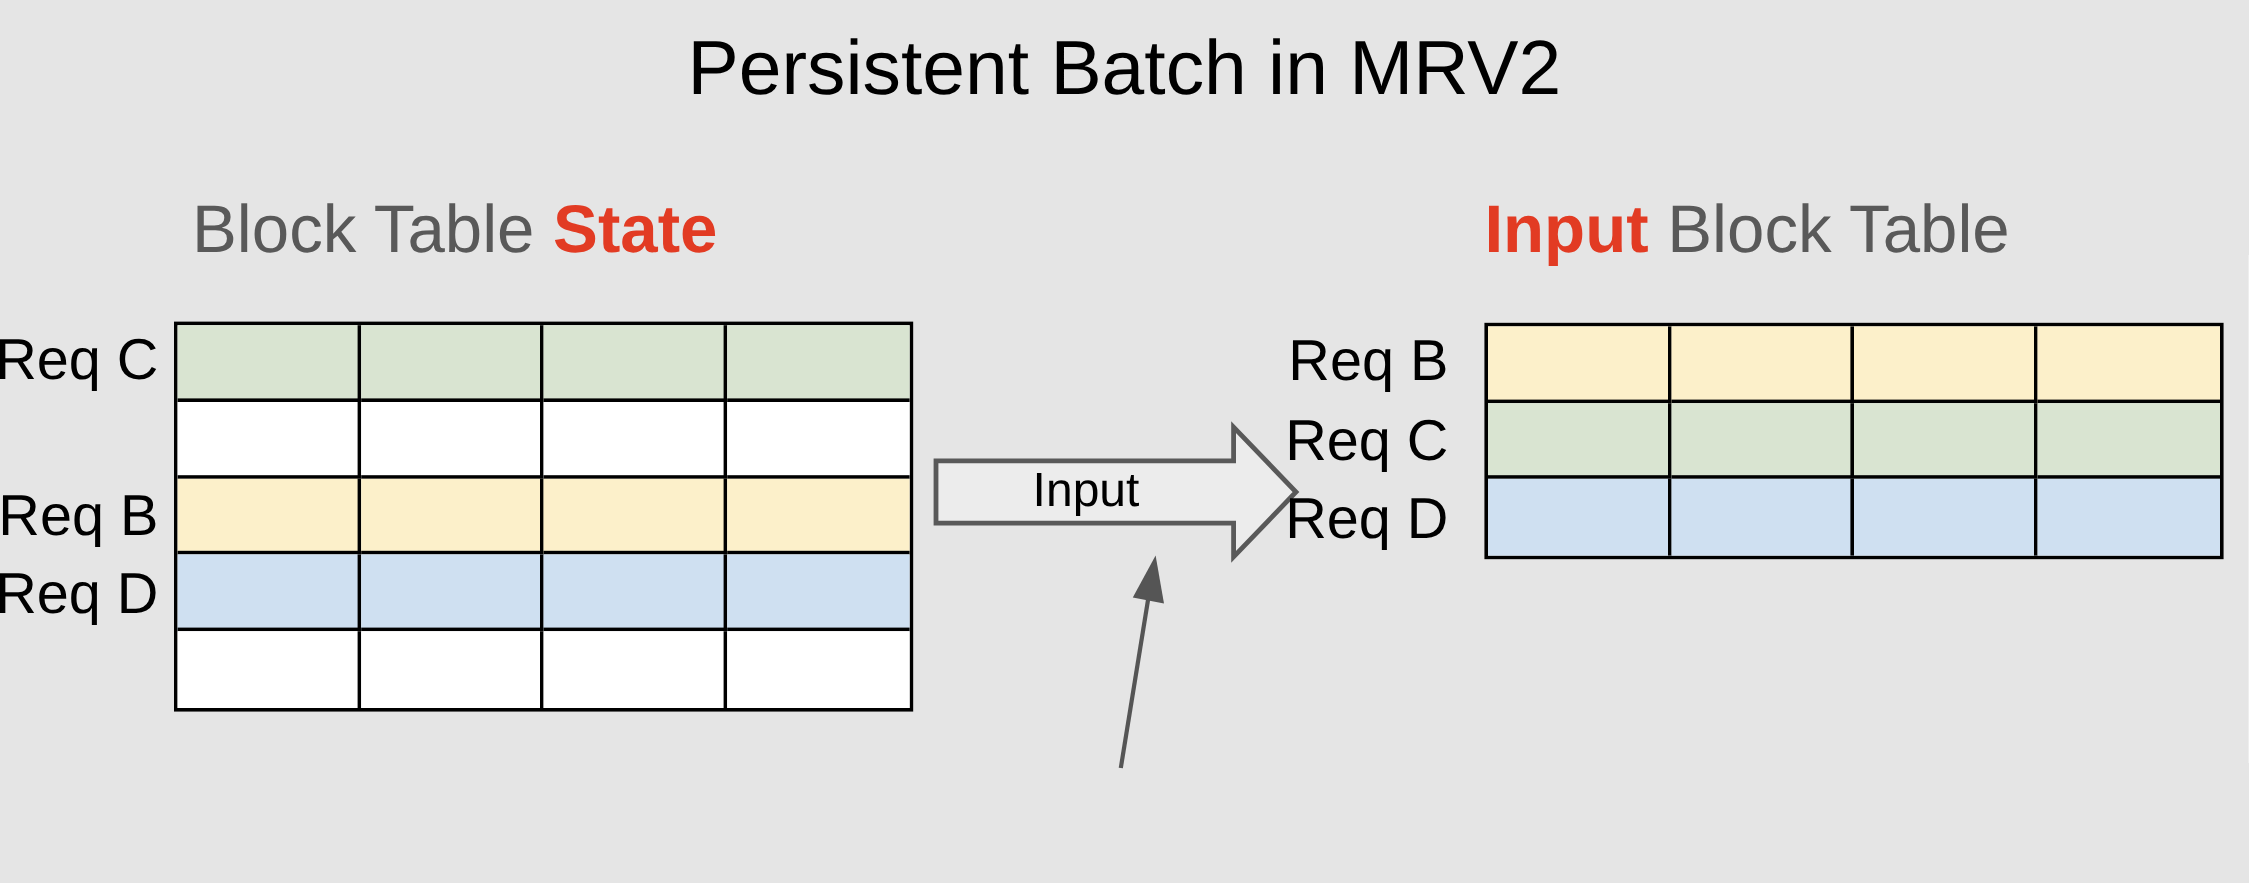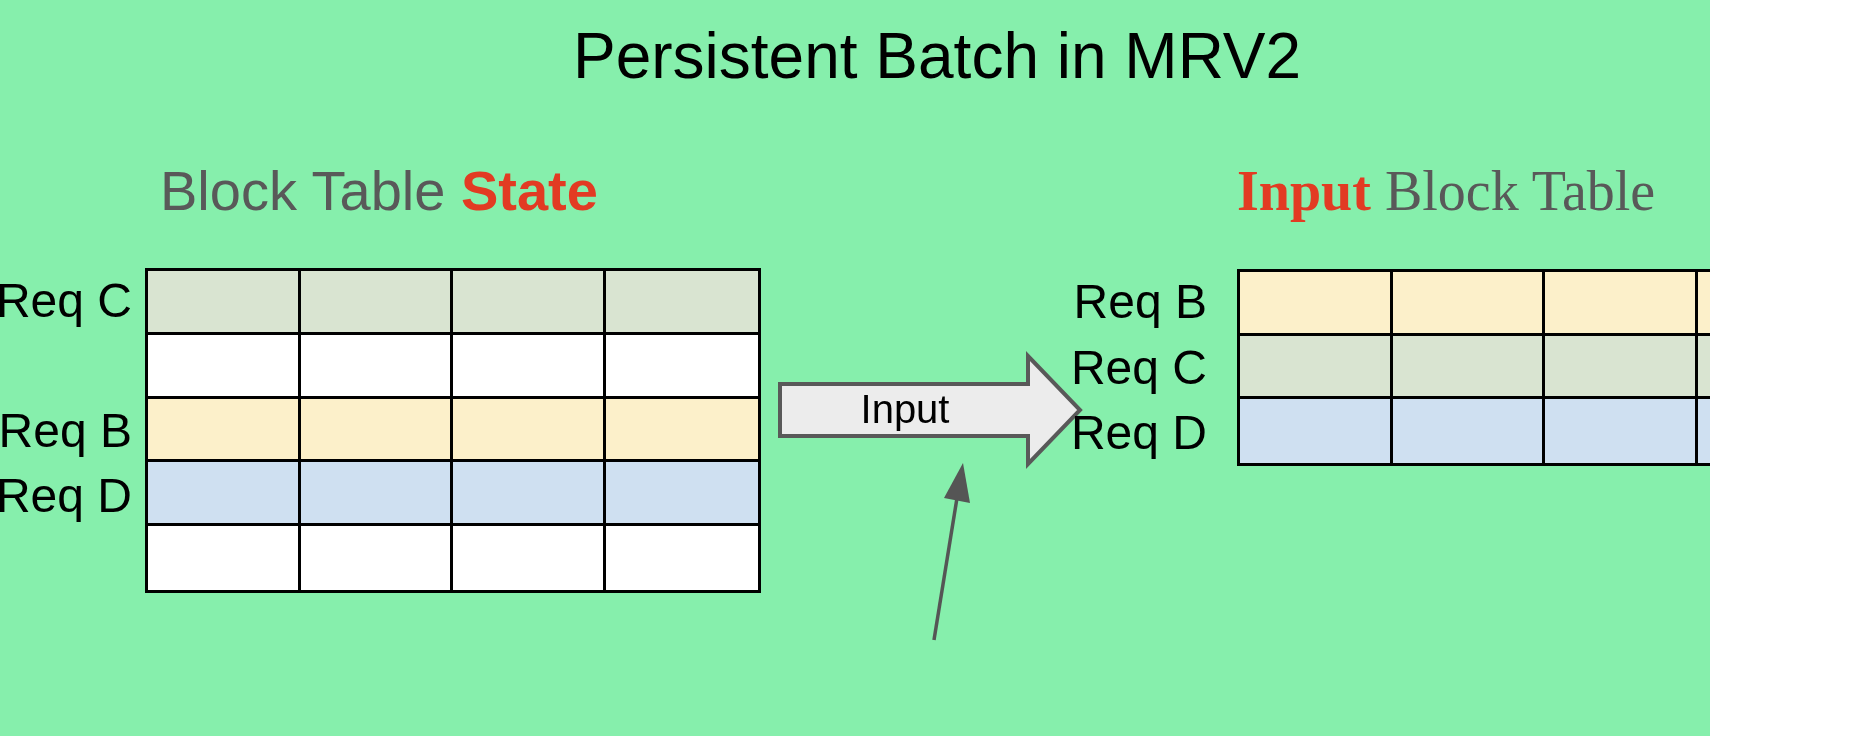--- a/index.html
+++ b/index.html
@@ -1,31 +1,31 @@
 <!DOCTYPE html>
 <html><head>
 <meta charset="utf-8">
 <style>
   html,body{margin:0;padding:0;background:#fff;}
   .canvas{
-    position:relative;width:1710px;height:736px;background:#86efac;
+    position:relative;width:1874px;height:736px;background:#e5e5e5;
     font-family:"Liberation Sans","DejaVu Sans",sans-serif;overflow:hidden;
   }
   .title{
     position:absolute;left:0;top:16px;width:1874px;height:80px;
     text-align:center;font-size:64px;line-height:80px;color:#000;white-space:nowrap;
   }
   .header{
     position:absolute;top:160px;height:62px;text-align:left;
     font-size:56px;line-height:62px;white-space:nowrap;
   }
   .header .gray{color:#595959;}
   .header .red{color:#e23b23;font-weight:bold;}
   .left-header{left:160px;width:670px;}
-  .right-header{left:1237px;width:616px;font-family:Liberation Serif, serif;}
+  .right-header{left:1237px;width:616px;}
   .block-table{
     position:absolute;display:grid;box-sizing:border-box;
     border:3px solid #000;background:#fff;
   }
   .cell{
     box-sizing:border-box;
     border-right:3px solid #000;border-bottom:3px solid #000;
   }
   .cell.last-col{border-right:none;}
   .cell.last-row{border-bottom:none;}

